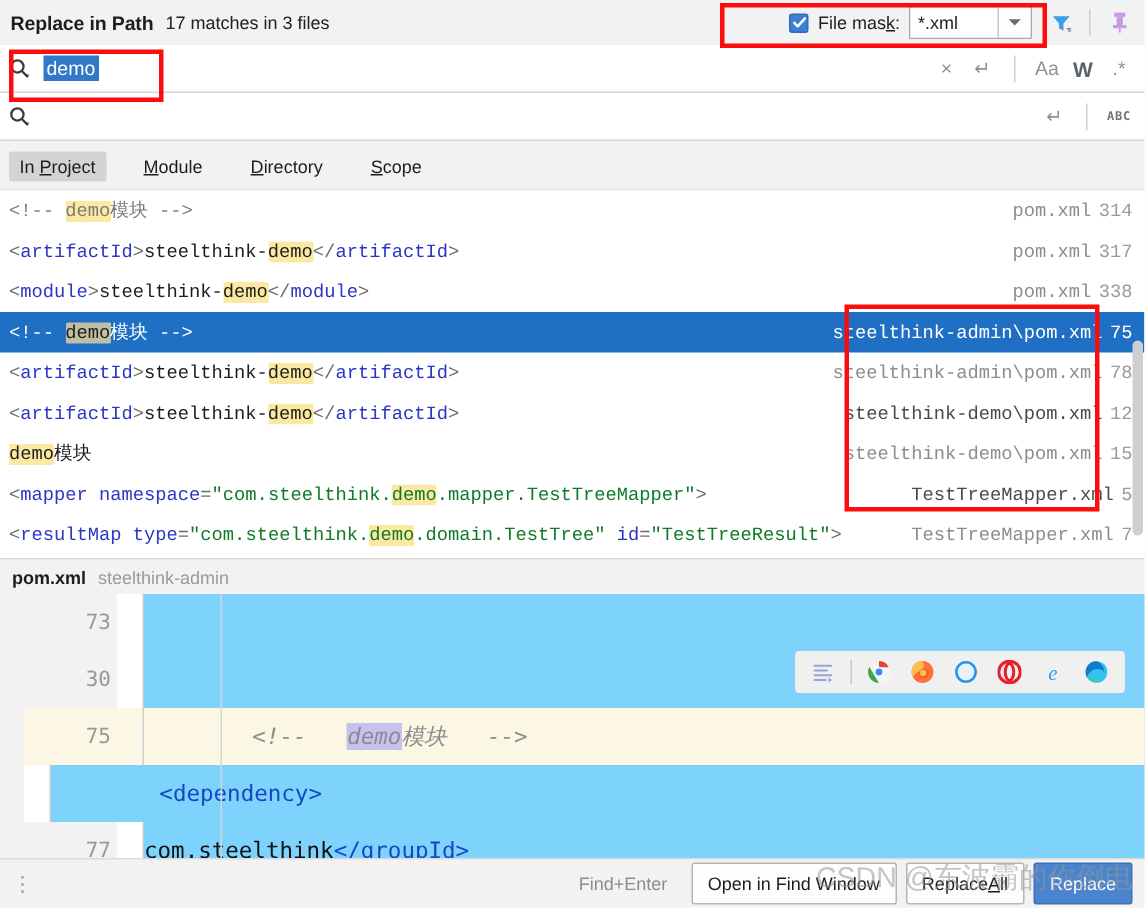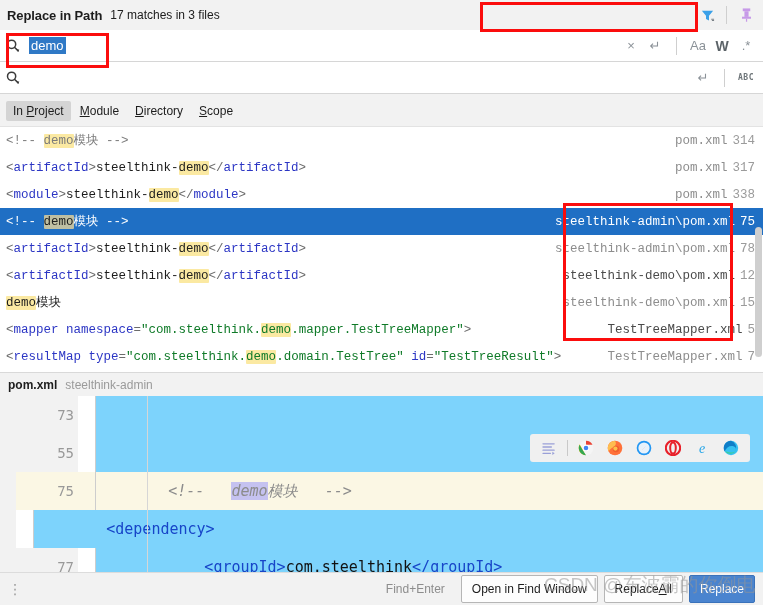--- a/index.html
+++ b/index.html
@@ -93,21 +93,21 @@
   .opt-icon.bold { font-weight: bold; color: #5c6368; font-size: 14px; }
   .opt-icon.abc {
     font-size: 8px; letter-spacing: .5px; font-weight: bold;
     font-family: "DejaVu Sans Mono", monospace; color: #6d7478;
   }
 
   
   .scope-bar {
     position: absolute; left: 0; top: 95px; width: 763px; height: 32px;
     background: #f2f2f2;
-    display: flex; align-items: center; gap: 2px; padding-left: 6px;
+    display: flex; align-items: center; gap: 18px; padding-left: 6px;
     border-bottom: 1px solid #e3e3e3;
   }
   .scope-tab {
     font-size: 12px; color: #1d1d1d; padding: 3px 7px; border-radius: 2px;
   }
   .scope-tab.active { background: #d4d4d4; }
   .scope-tab u { text-decoration: underline; }
 
   
   .results {
@@ -246,20 +246,36 @@
 </head>
 <body>
 
 <div id="app">
 
   <div class="titlebar">
     <span class="title-main">Replace in Path</span>
     <span class="title-sub">17 matches in 3 files</span>
 
     <div class="title-right">
+      <div class="filemask-wrap">
+        <span class="checkbox">
+          <svg width="10" height="10" viewBox="0 0 10 10" aria-hidden="true">
+            <path d="M1.5 5.2 L3.8 7.6 L8.6 2.3" stroke="#ffffff" stroke-width="1.7" fill="none" stroke-linecap="round" stroke-linejoin="round"></path>
+          </svg>
+        </span>
+        <span class="filemask-label"><span>File mas</span><u>k</u><span>:</span></span>
+        <span class="mask-combo">
+          <span class="mask-input">*.xml</span>
+          <span class="mask-arrow">
+            <svg width="9" height="6" viewBox="0 0 9 6" aria-hidden="true">
+                <path d="M0.5 0.8 L4.5 5 L8.5 0.8 Z" fill="#6a6a6a"></path>
+              </svg>
+          </span>
+        </span>
+      </div>
 
       <span class="icon-btn" style="margin-left:8px;">
         <svg width="15" height="15" viewBox="0 0 16 16" aria-hidden="true">
           <path d="M2 3 H14 L9.6 8.2 V13.4 L6.4 11.6 V8.2 Z" fill="#3aa0e8"></path>
           <path d="M12 11.4 h3 v1 h-3 z M12.7 12.9 h2.3 v1 h-2.3 z" fill="#7a8187"></path>
         </svg>
       </span>
       <span class="vsep"></span>
       <span class="icon-btn">
         <svg width="15" height="16" viewBox="0 0 16 17" aria-hidden="true">
@@ -388,42 +404,42 @@
 
   <div class="code" id="code-preview">
     <div class="code-line">
         <div class="gutter">
           <span>73</span>
         </div>
         <div class="fold"></div>
       </div>
       <div class="code-line">
         <div class="gutter">
-          <span>55</span>
+          <span>30</span>
         </div>
         <div class="fold"></div>
         <div class="code-text"></div>
       </div>
       <div class="code-line hl-line">
         <div class="gutter hl-line">
           <span>75</span>
         </div>
         <div class="fold hl-line"></div>
         <div class="code-text"><span class="ci-cmt">        &lt;!--   </span><span class="ci-demo-hl">demo</span><span class="ci-cmt">模块</span><span class="ci-cmt">   --&gt;</span></div>
       </div>
       <div class="code-line">
         <div class="fold"></div>
         <div class="code-text"><span class="ci-tag">        &lt;dependency&gt;</span></div>
       </div>
       <div class="code-line">
         <div class="gutter">
           <span>77</span>
         </div>
         <div class="fold"></div>
-        <div class="code-text"><span class="ci-tag">            &lt;groupId&gt;</span><span class="ci-plain">com.steelthink</span><span class="ci-tag">&lt;/groupId&gt;</span></div>
+        <div class="code-text"><span class="ci-plain">com.steelthink</span><span class="ci-tag">&lt;/groupId&gt;</span></div>
       </div>
       <div class="indent-guide"></div>
   </div>
 
   <div class="browser-bar">
     <span class="icon-btn">
       <svg width="15" height="13" viewBox="0 0 16 14" aria-hidden="true">
         <path d="M1 2 H13 M1 5.4 H10 M1 8.8 H13 M1 12.2 H9" stroke="#9aa0d8" stroke-width="1.4" stroke-linecap="round"></path>
         <path d="M11 10.4 l2.6 1.8 l-2.6 1.8 z" fill="#9aa0d8"></path>
       </svg>

